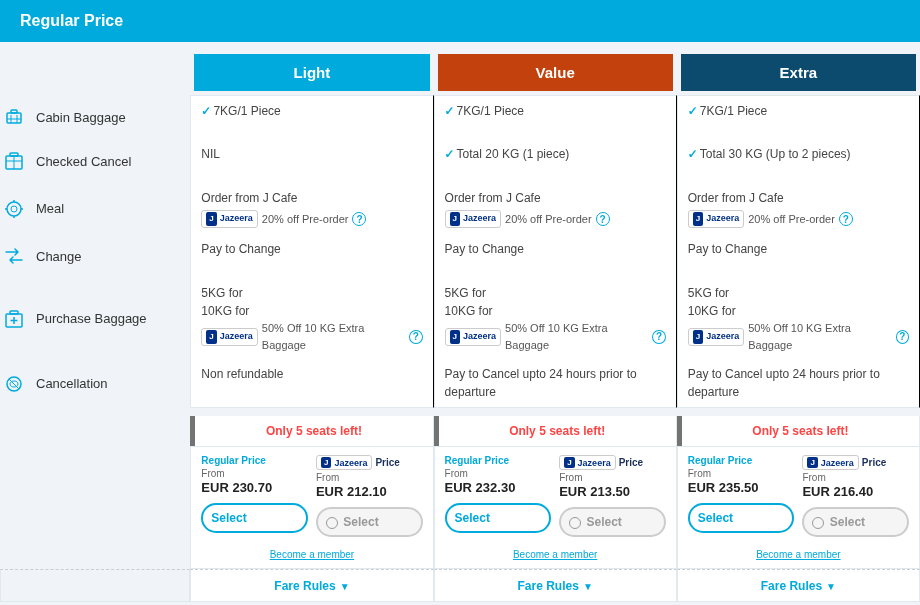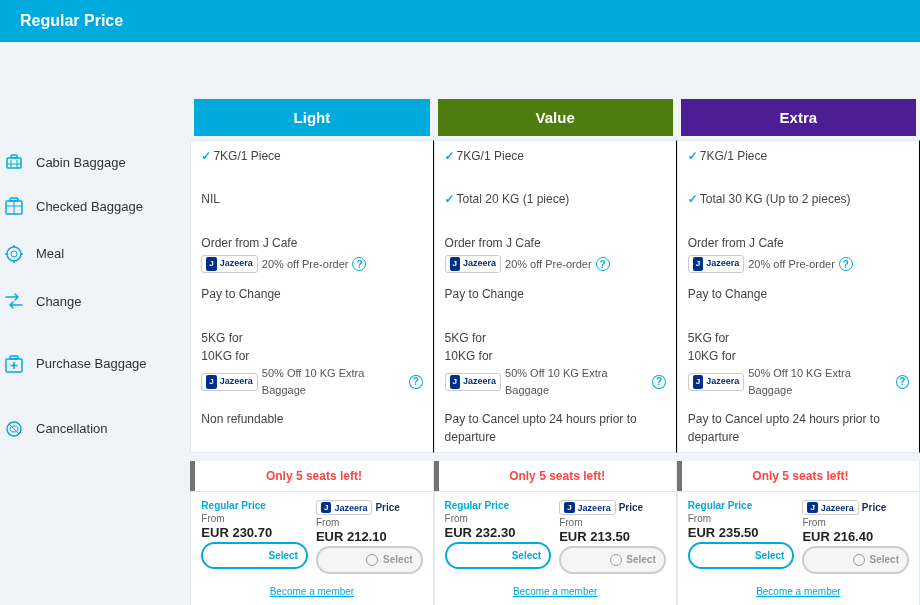--- a/index.html
+++ b/index.html
@@ -34,22 +34,22 @@
 
     
     .tier-header {
       color: white;
       font-size: 15px;
       font-weight: bold;
       text-align: center;
       padding: 10px 8px;
     }
     .tier-header.light { background: #00aadd; }
-    .tier-header.value { background: #4d7c0f; margin-top: 45px; }
-    .tier-header.extra { background: #4c1d95; }
+    .tier-header.value { background: #c2410c; }
+    .tier-header.extra { background: #0c4a6e; }
 
     
     .feature-label-cell {
       padding: 8px 4px 8px 0;
       vertical-align: middle;
       background: #f0f4f8;
     }
     .feature-label-inner {
       display: flex;
       align-items: center;
@@ -164,30 +164,30 @@
     .price-amount {
       font-size: 13px;
       font-weight: bold;
       color: #222;
       white-space: nowrap;
     }
 
     .select-btn {
       display: block;
       width: 100%;
-      margin-top: 2px;
+      margin-top: 8px;
       padding: 6px 8px;
       background: white;
       border: 2px solid #00aadd;
       border-radius: 20px;
       color: #00aadd;
-      font-size: 10px;
+      font-size: 12px;
       font-weight: bold;
       cursor: pointer;
-      text-align: right;
+      text-align: left;
     }
     .select-btn.disabled {
       border-color: #ccc;
       color: #999;
       cursor: default;
       background: #f5f5f5;
     }
 
     .become-member {
       text-align: center;
@@ -305,21 +305,21 @@
           <td class="feature-label-cell">
             <div class="feature-label-inner">
               <div class="icon-box">
                 <svg width="24" height="24" viewBox="0 0 24 24" fill="none">
                   <rect x="4" y="7" width="16" height="13" rx="1" stroke="#00aadd" stroke-width="1.5" fill="none"></rect>
                   <rect x="8" y="4" width="8" height="3" rx="1" stroke="#00aadd" stroke-width="1.5" fill="none"></rect>
                   <line x1="4" y1="12" x2="20" y2="12" stroke="#00aadd" stroke-width="1"></line>
                   <line x1="12" y1="7" x2="12" y2="20" stroke="#00aadd" stroke-width="1"></line>
                 </svg>
               </div>
-              <span>Checked Baggage</span>
+              <span>Checked Cancel</span>
             </div>
           </td>
           <td class="feature-cell">
             <span>NIL</span>
           </td>
           <td class="feature-cell">
             <span class="check">✓</span><span>Total 20 KG (1 piece)</span>
           </td>
           <td class="feature-cell">
             <span class="check">✓</span><span>Total 30 KG (Up to 2 pieces)</span>

